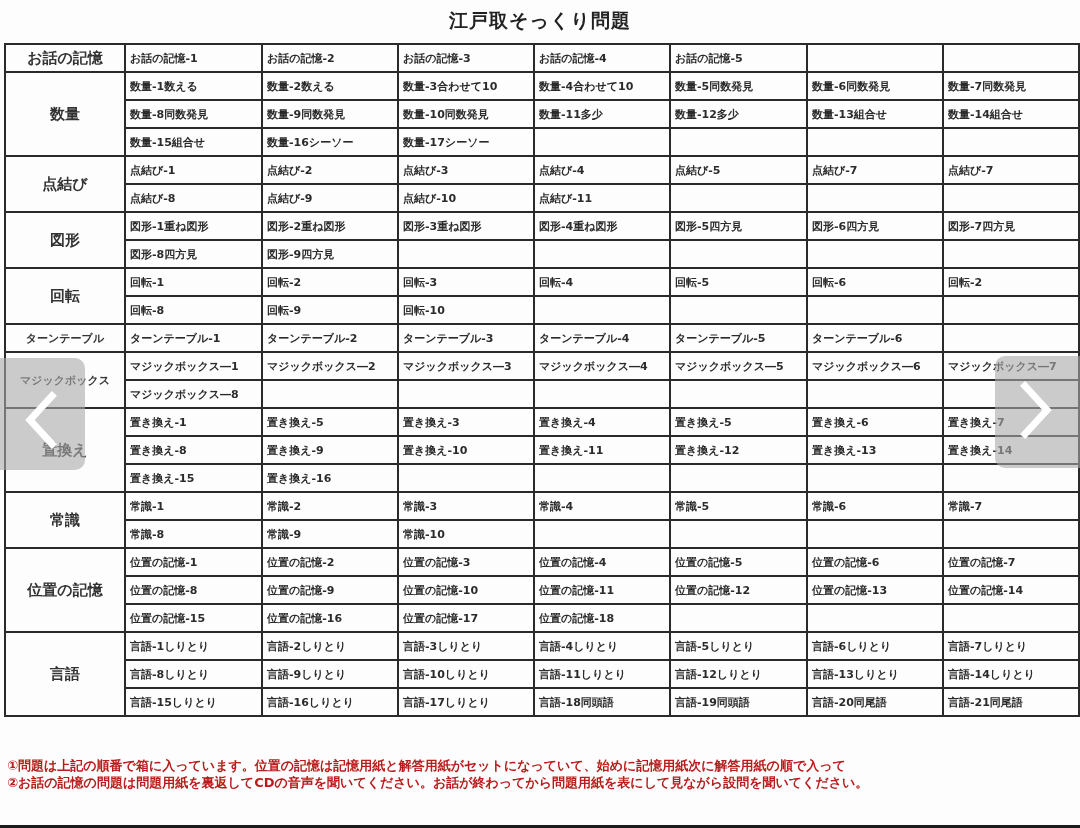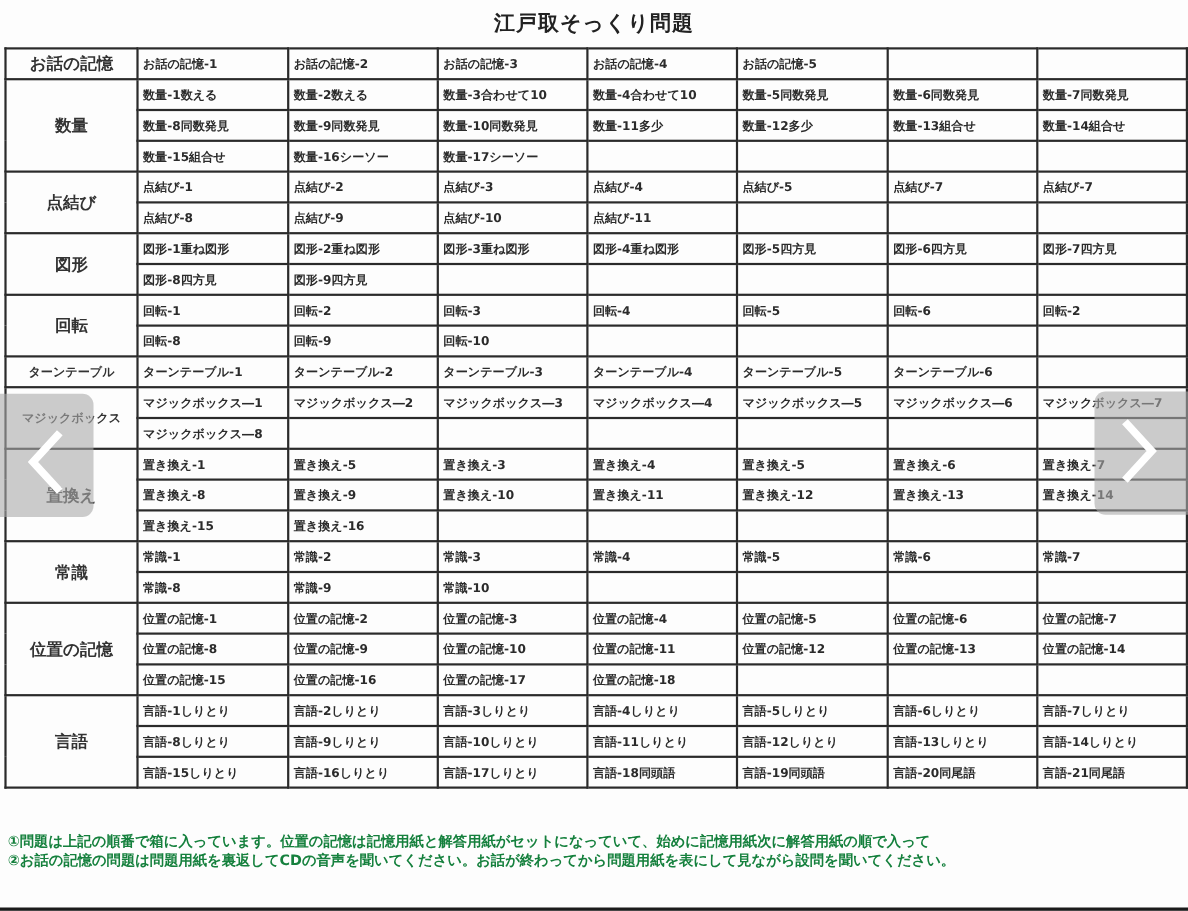--- a/index.html
+++ b/index.html
@@ -26,21 +26,21 @@
     white-space:nowrap; overflow:hidden;
     vertical-align:middle;
   }
   table.grid td.cat {
     text-align:center; font-size:15px; font-weight:bold; color:#333;
     padding:0 2px;
   }
   table.grid td.cat.small { font-size:11px; }
   .notes {
     position:absolute; top:757px; left:7px; width:1068px;
-    font-size:13px; font-weight:bold; line-height:17px; color:#15803d;
+    font-size:13px; font-weight:bold; line-height:17px; color:#b91c1c;
   }
   .notes div { white-space:nowrap; overflow:hidden; }
   .bottom-bar {
     position:absolute; left:0; top:825px; width:1080px; height:3px; background:#1b1b1b;
   }
   .nav {
     position:absolute; width:85px; height:112px;
     background:rgba(170,170,170,0.6);
     border-radius:10px;
     cursor:pointer;

